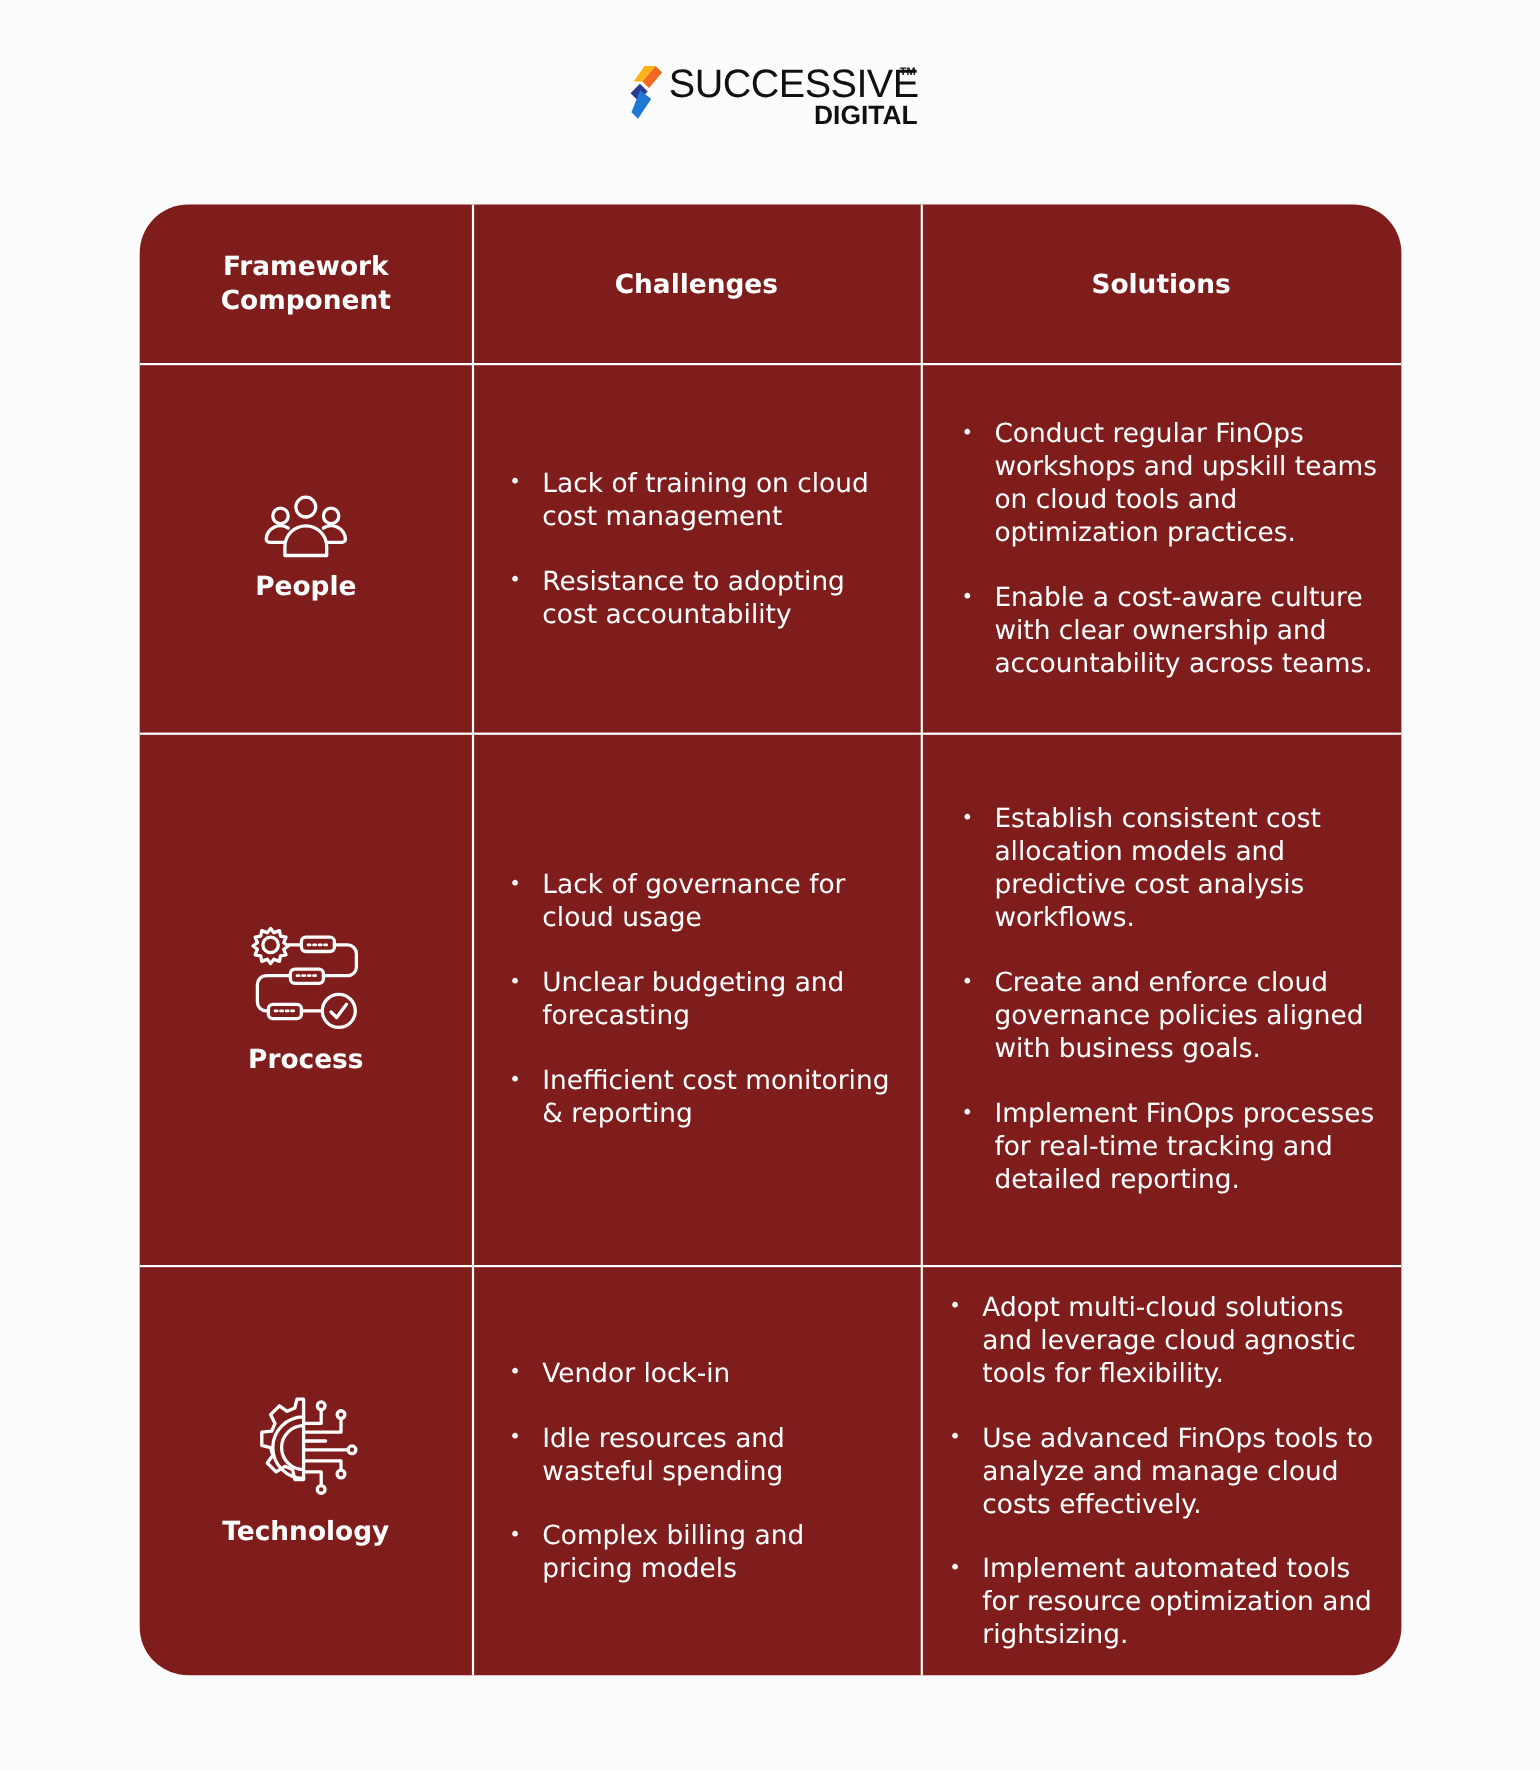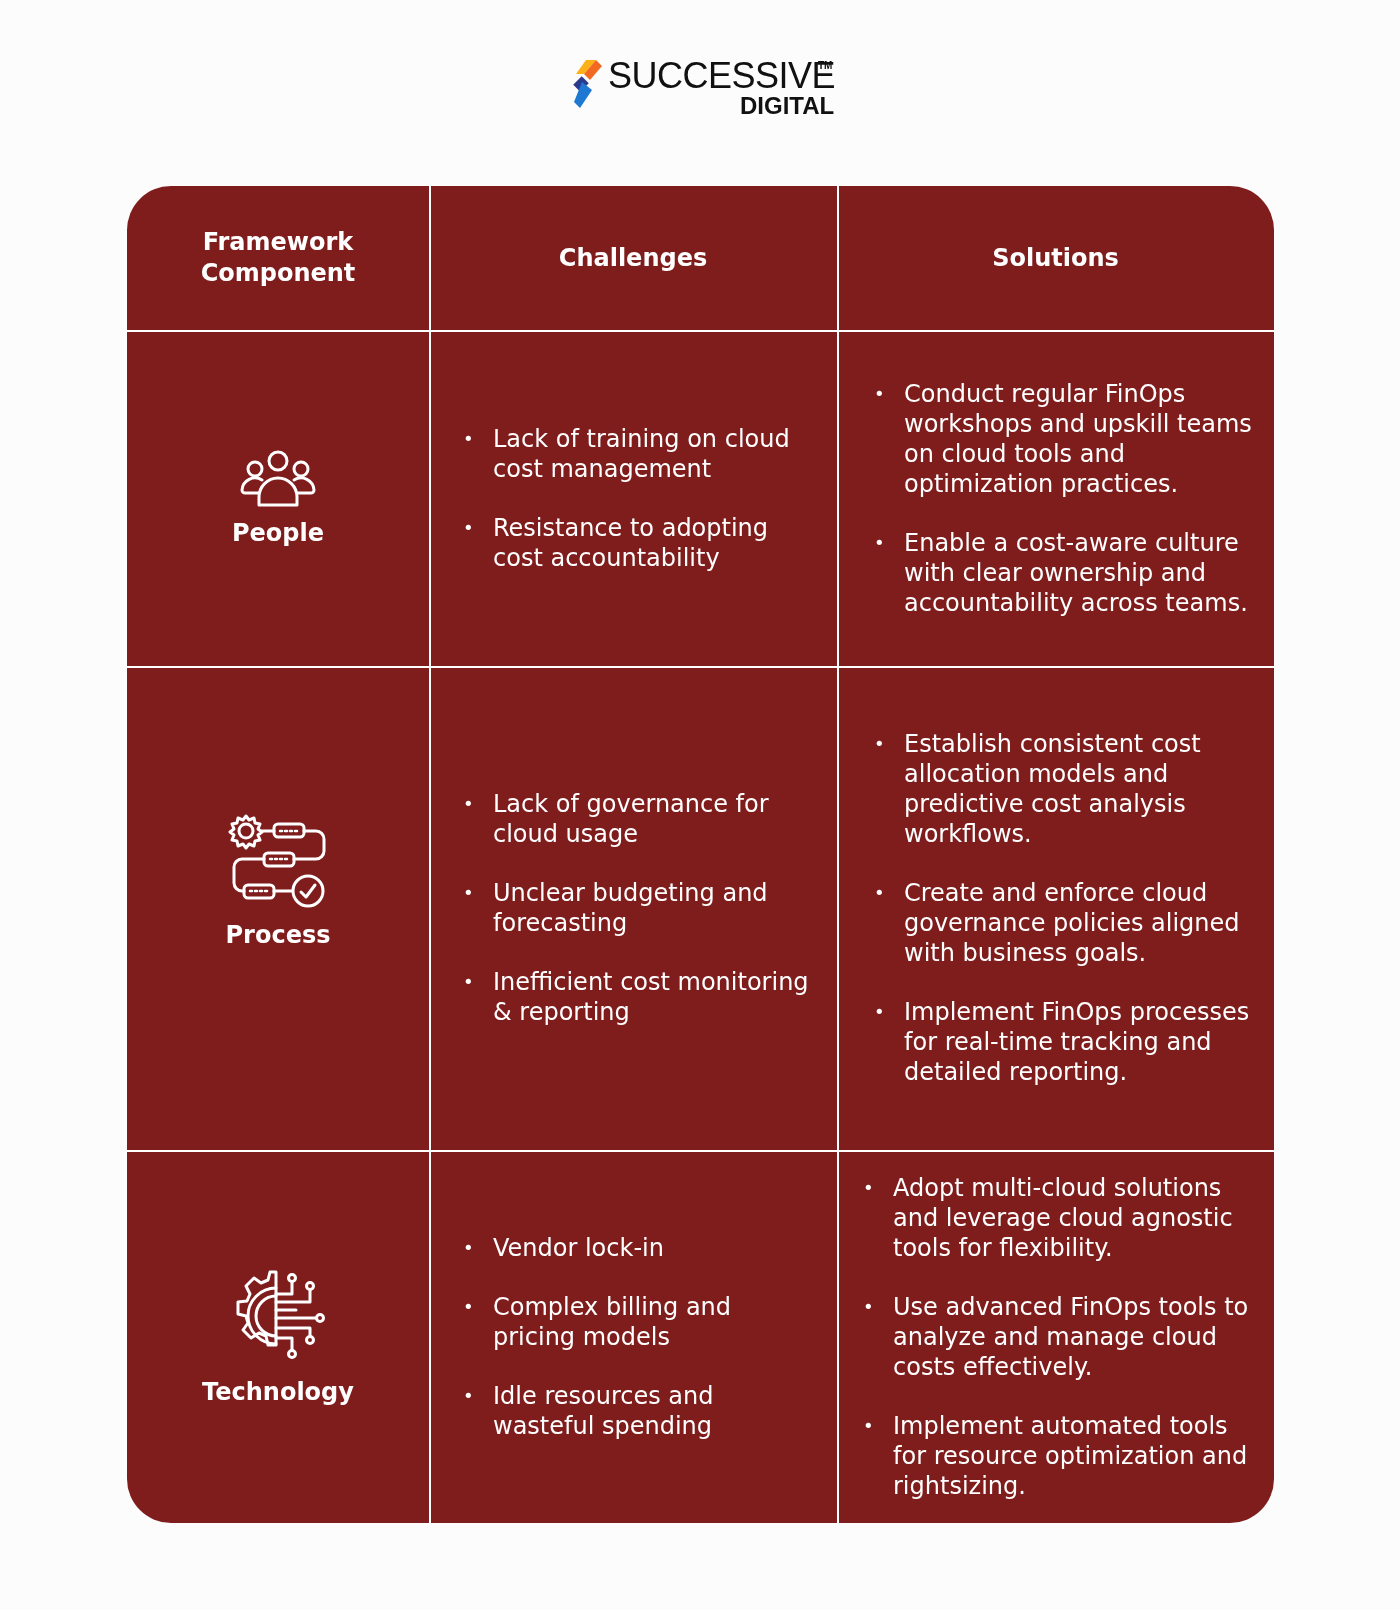--- a/index.html
+++ b/index.html
@@ -80,21 +80,21 @@
       <li>Resistance to adopting cost accountability</li>
     </ul>
   </div>
   <div class="cell" style="left:710px;top:144px;width:437px;height:336px;padding-left:35px;">
     <ul class="bullets">
       <li>Conduct regular FinOps workshops and upskill teams on cloud tools and optimization practices.</li>
       <li>Enable a cost-aware culture with clear ownership and accountability across teams.</li>
     </ul>
   </div>
 
-  <div class="cell comp" style="left:0;top:452px;width:302px;height:484px">
+  <div class="cell comp" style="left:0;top:480px;width:302px;height:484px">
     <svg class="comp-icon" width="100" height="100" viewBox="0 0 100 100" fill="none" stroke="#fff" stroke-width="3" stroke-linecap="round" stroke-linejoin="round">
       <circle cx="18" cy="20" r="7"></circle>
       <path d="M18 5 L21 9 L26 7 L27 12 L32 13 L30 18 L34 21 L30 24 L32 29 L27 30 L26 35 L21 33 L18 37 L15 33 L10 35 L9 30 L4 29 L6 24 L2 21 L6 18 L4 13 L9 12 L10 7 L15 9 Z"></path>
       <path d="M34 20 H46"></path>
       <rect x="46" y="13" width="30" height="13" rx="4"></rect>
       <path d="M76 20 H88 A8 8 0 0 1 96 28 V40 A8 8 0 0 1 88 48 H66"></path>
       <rect x="36" y="42" width="30" height="13" rx="4"></rect>
       <path d="M36 48 H14 A8 8 0 0 0 6 56 V72 A8 8 0 0 0 14 80 H16"></path>
       <rect x="16" y="74" width="30" height="13" rx="4"></rect>
       <path d="M46 80 H64"></path>
@@ -138,22 +138,22 @@
       <path d="M82 68 V60 H48"></path>
       <circle cx="64" cy="86" r="3.5"></circle>
       <path d="M64 82 V70 H48"></path>
       <path d="M48 42 H68"></path>
     </svg>
     <div class="comp-label">Technology</div>
   </div>
   <div class="cell" style="left:302px;top:964px;width:408px;height:373px;padding-left:32px;padding-right:20px">
     <ul class="bullets">
       <li>Vendor lock-in</li>
+      <li>Idle resources and wasteful spending</li>
       <li>Complex billing and pricing models</li>
-      <li>Idle resources and wasteful spending</li>
     </ul>
   </div>
   <div class="cell" style="left:710px;top:964px;width:437px;height:373px;padding-left:24px;padding-right:16px">
     <ul class="bullets">
       <li>Adopt multi-cloud solutions and leverage cloud agnostic tools for flexibility.</li>
       <li>Use advanced FinOps tools to analyze and manage cloud costs effectively.</li>
       <li>Implement automated tools for resource optimization and rightsizing.</li>
     </ul>
   </div>
 </div>

